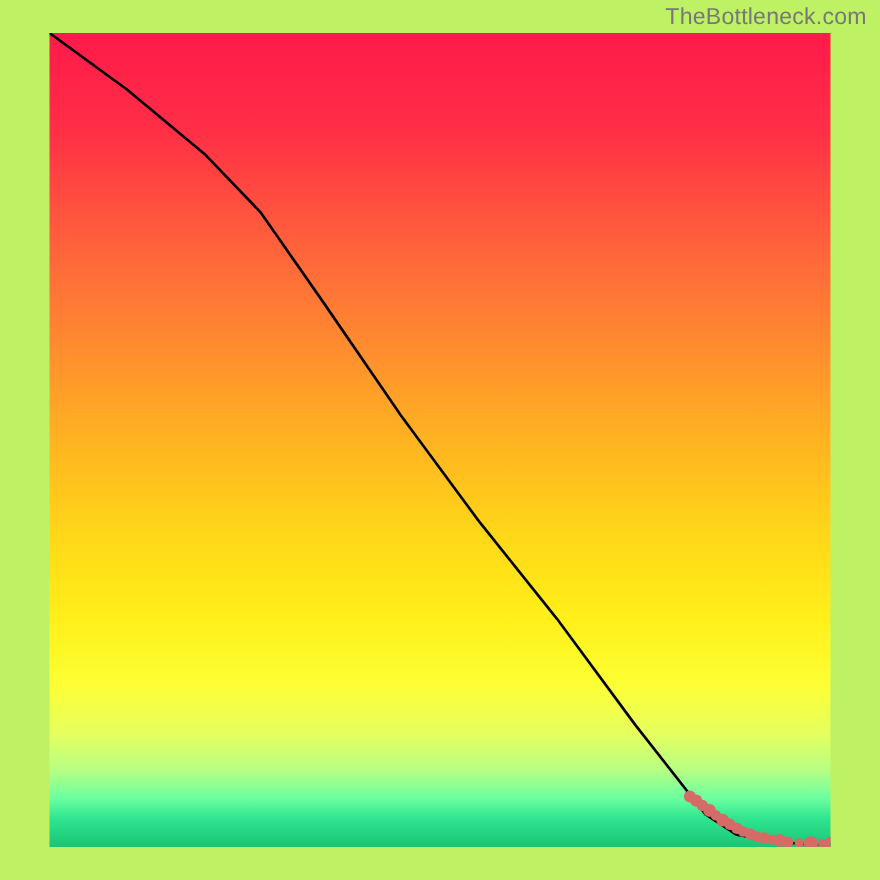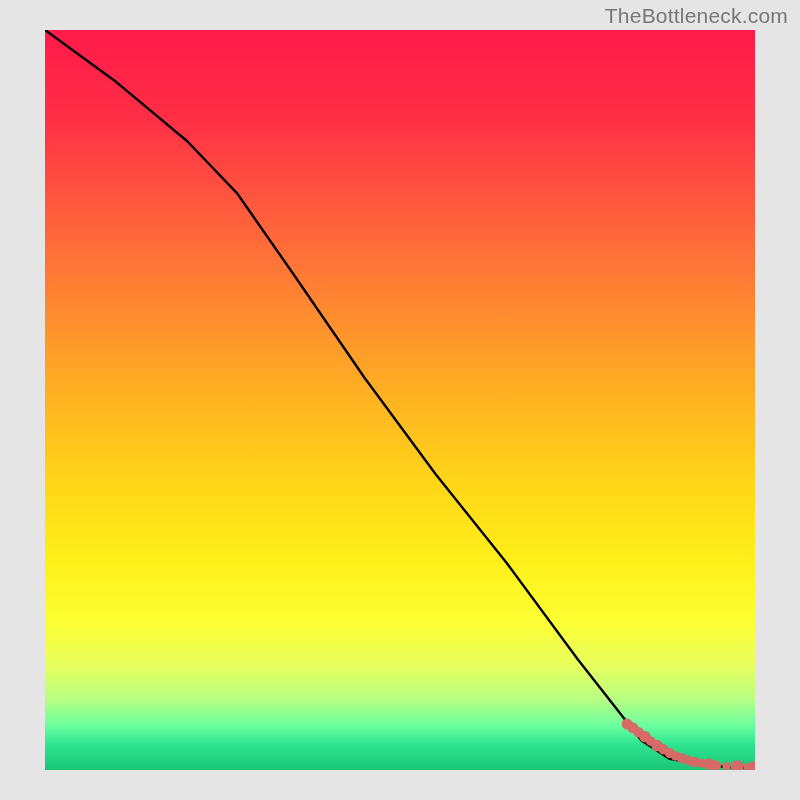--- a/index.html
+++ b/index.html
@@ -8,21 +8,21 @@
     width: 800px;
     height: 800px;
     background: #000;
     font-family: Arial, Helvetica, sans-serif;
     overflow: hidden;
   }
   .frame {
     position: relative;
     width: 800px;
     height: 800px;
-    background: #e5e5e5;
+    background: #bef264;
   }
   .attribution {
     position: absolute;
     top: 4px;
     right: 12px;
     color: #777;
     font-size: 21px;
     letter-spacing: 0.2px;
   }
   svg {

